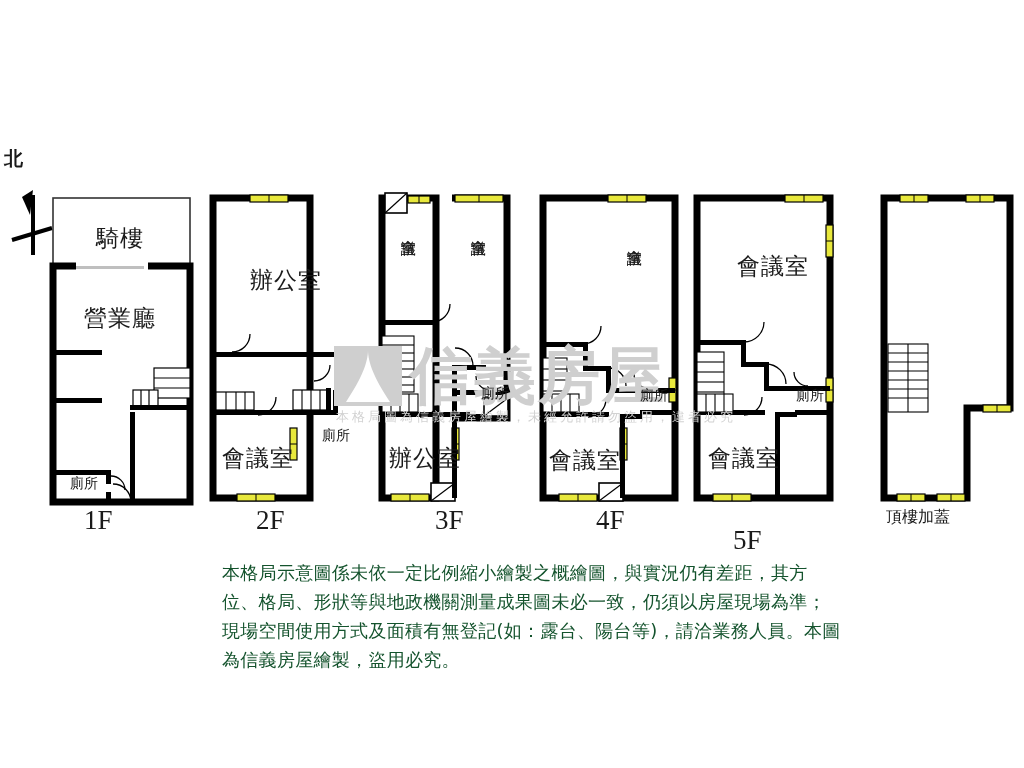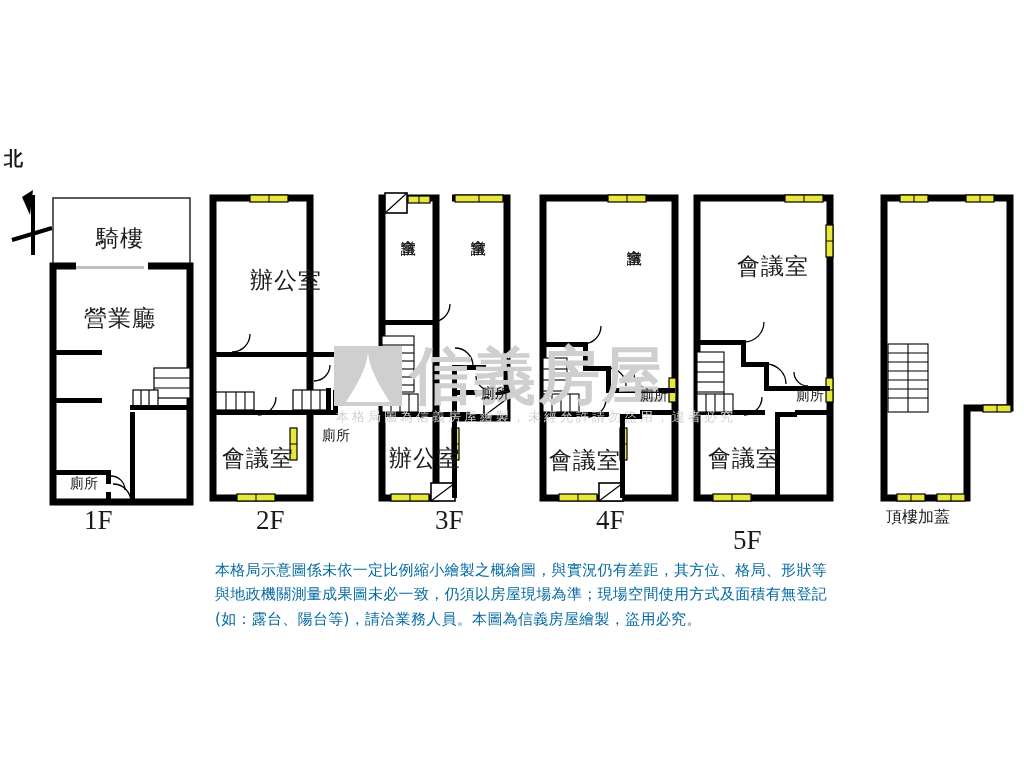--- a/index.html
+++ b/index.html
@@ -39,22 +39,22 @@
     line-height:1.06;
   }
   .lbl.room{font-size:23px;letter-spacing:1px;}
   .lbl.room-v{font-size:15px;letter-spacing:0px;writing-mode:vertical-rl;text-orientation:upright;line-height:1.02;}
   .lbl.small{font-size:14px;letter-spacing:0px;}
   .lbl.floor{font-size:27px;font-family:Liberation Serif, serif;}
   .lbl.floor-cjk{font-size:16px;font-family:"DejaVu Sans","Liberation Sans",sans-serif;}
   .lbl.north{font-size:19px;font-weight:700;}
 
   .disclaimer{
-    position:absolute;left:215px;top:558px;width:620px;
-    font-size:15px;line-height:1.62;color:#0369a1;letter-spacing:0.3px;
+    position:absolute;left:222px;top:558px;width:620px;
+    font-size:18px;line-height:1.62;color:#14532d;letter-spacing:0.3px;
     font-family:"DejaVu Sans","Liberation Sans",sans-serif;
   }
 </style>
 </head>
 <body>
 
 <div id="stage">
 
   <div class="svgwrap">
   <svg width="1024" height="768" viewBox="0 0 1024 768" xmlns="http://www.w3.org/2000/svg">

